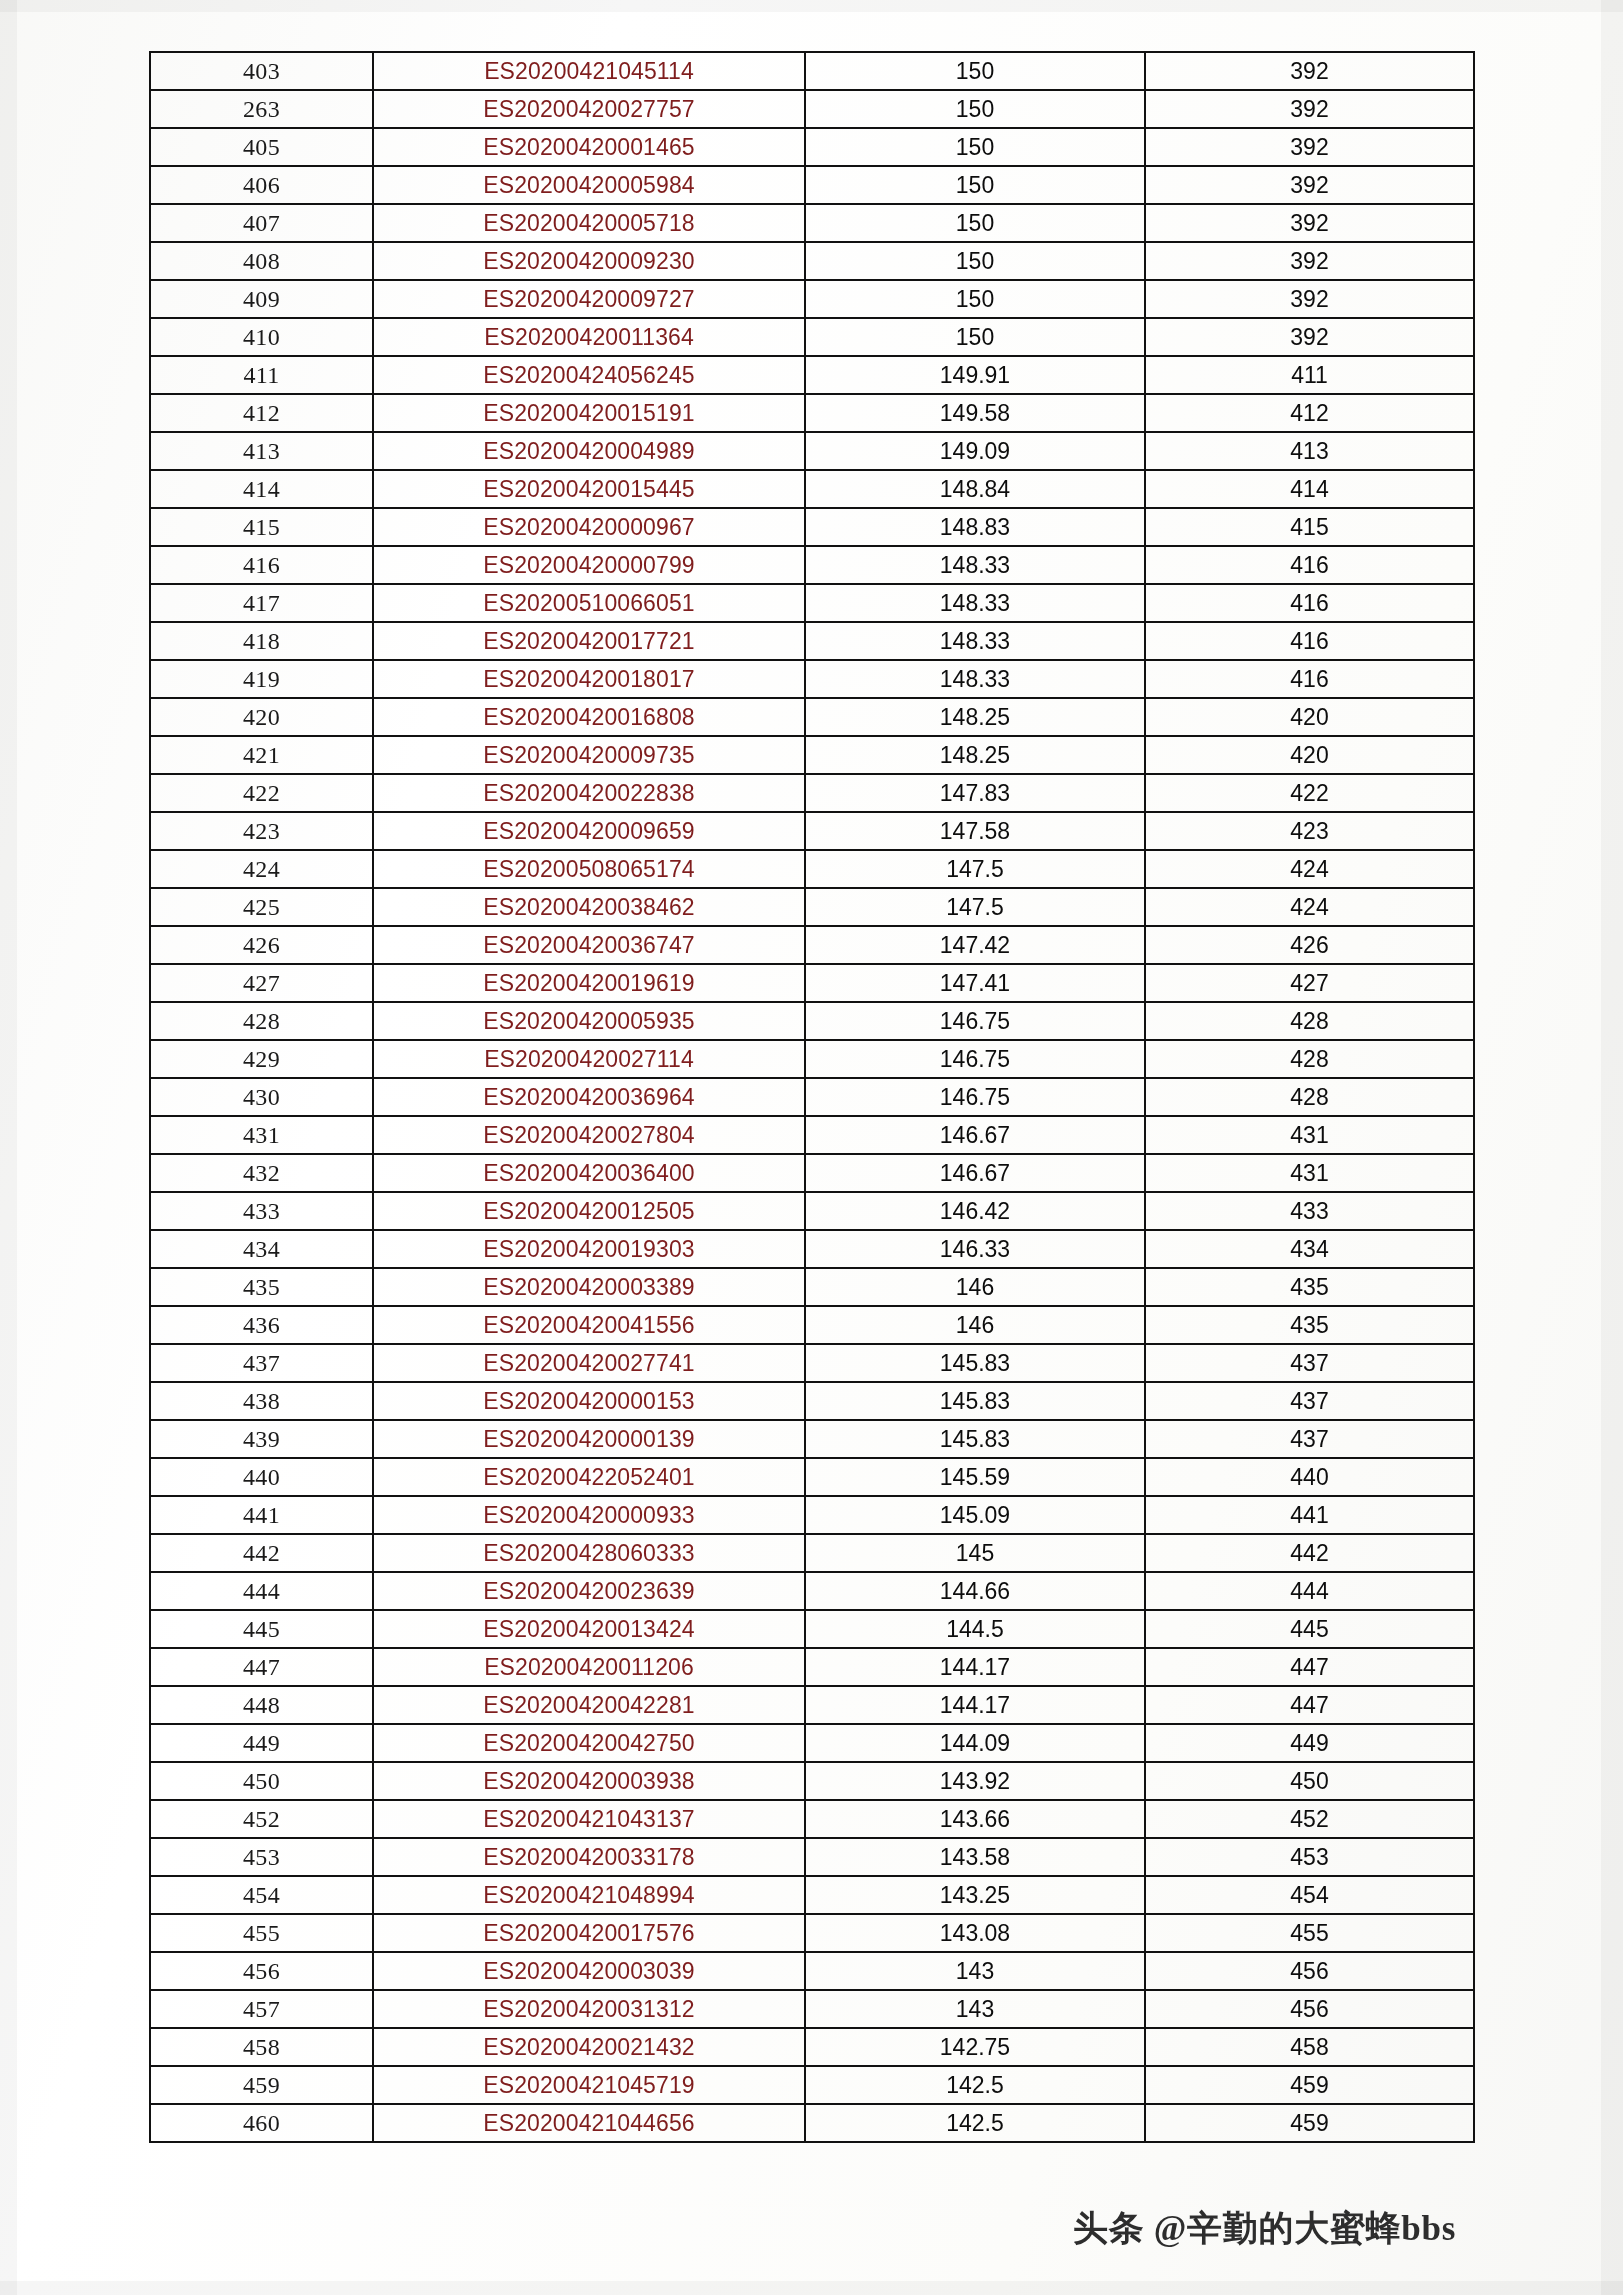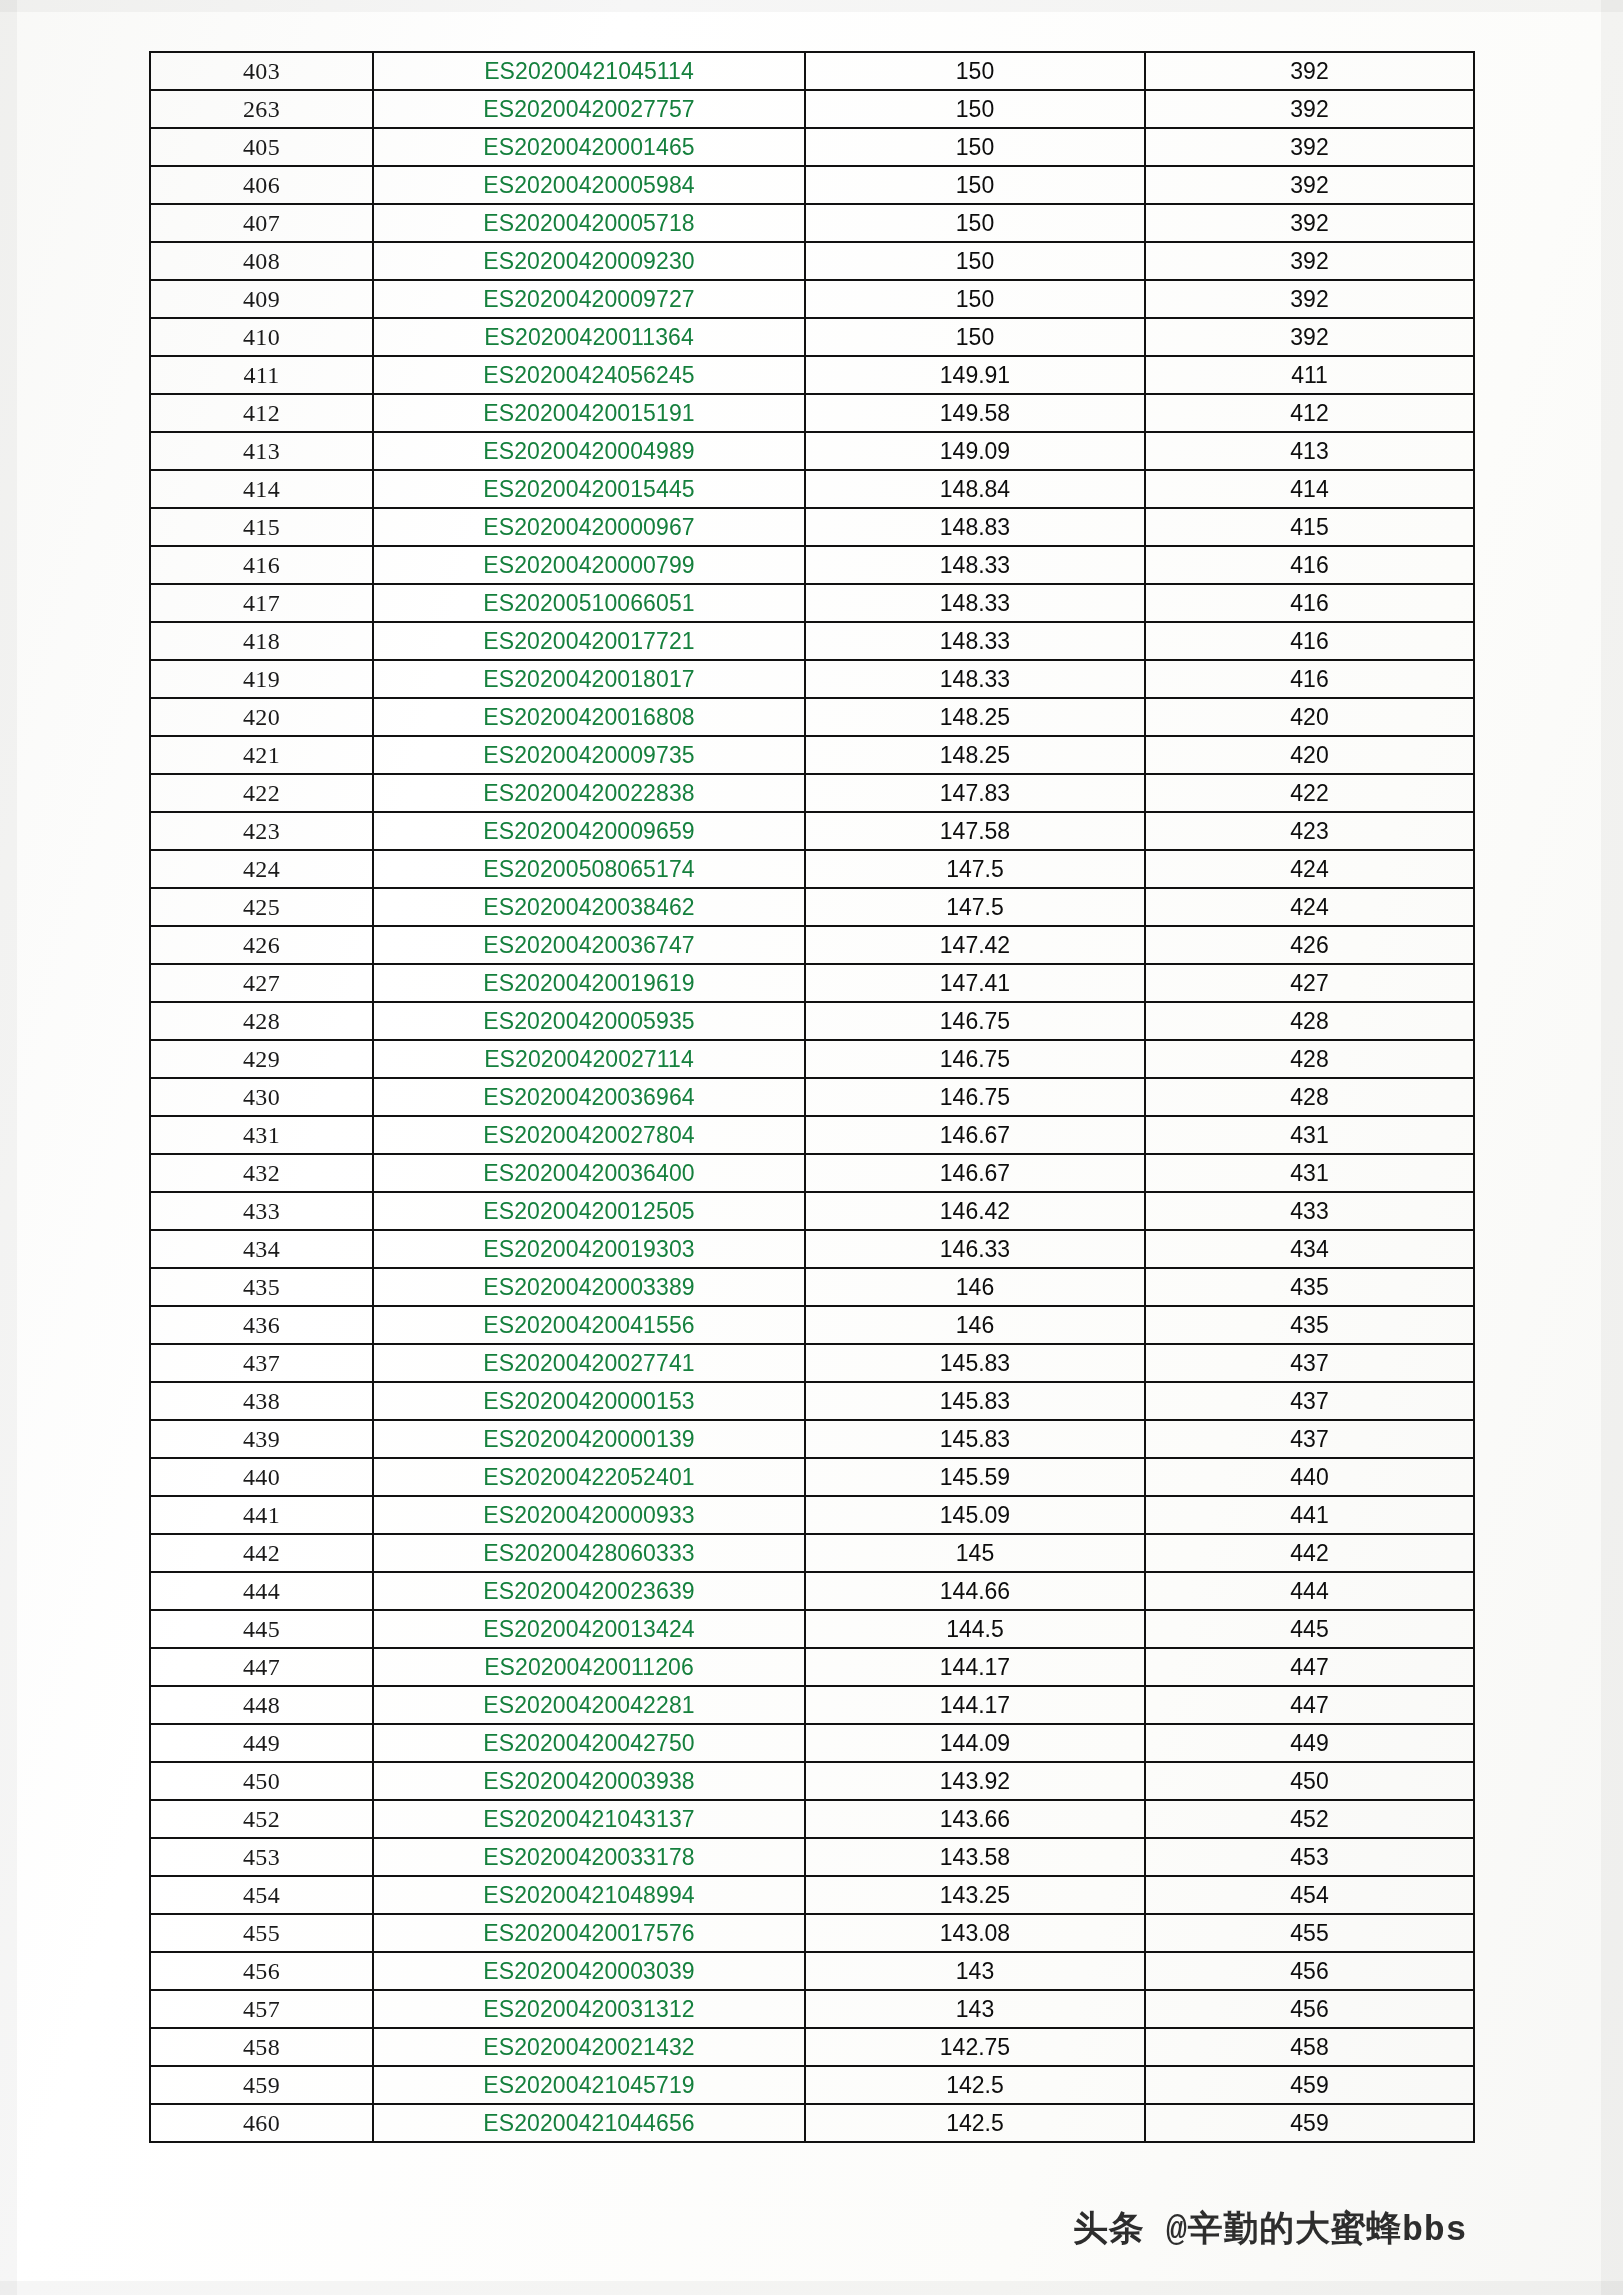--- a/index.html
+++ b/index.html
@@ -62,41 +62,41 @@
 
   .cell-rank {
     font-family: "Liberation Serif", serif;
     font-size: 24px;
     color: #1a1a1a;
     letter-spacing: 0.3px;
   }
   .cell-code {
     font-family: "Liberation Sans", sans-serif;
     font-size: 23px;
-    color: #15803d;
+    color: #7f1d1d;
     letter-spacing: 0.1px;
   }
   .cell-score {
     font-family: Liberation Sans, sans-serif;
     font-size: 23px;
     color: #0d0d0d;
   }
   .cell-position {
     font-family: "Liberation Sans", sans-serif;
     font-size: 23px;
     color: #0d0d0d;
     border-radius: 18px;
   }
 
   
   #watermark {
     position: absolute;
     left: 1073px;
     top: 2205px;
-    font-family: Liberation Mono, monospace;
+    font-family: Liberation Serif, serif;
     font-size: 35px;
     font-weight: 700;
     color: #1c1c1c;
     white-space: nowrap;
     letter-spacing: 0.7px;
     opacity: 0.92;
   }
 
   
   .scan-edge {

